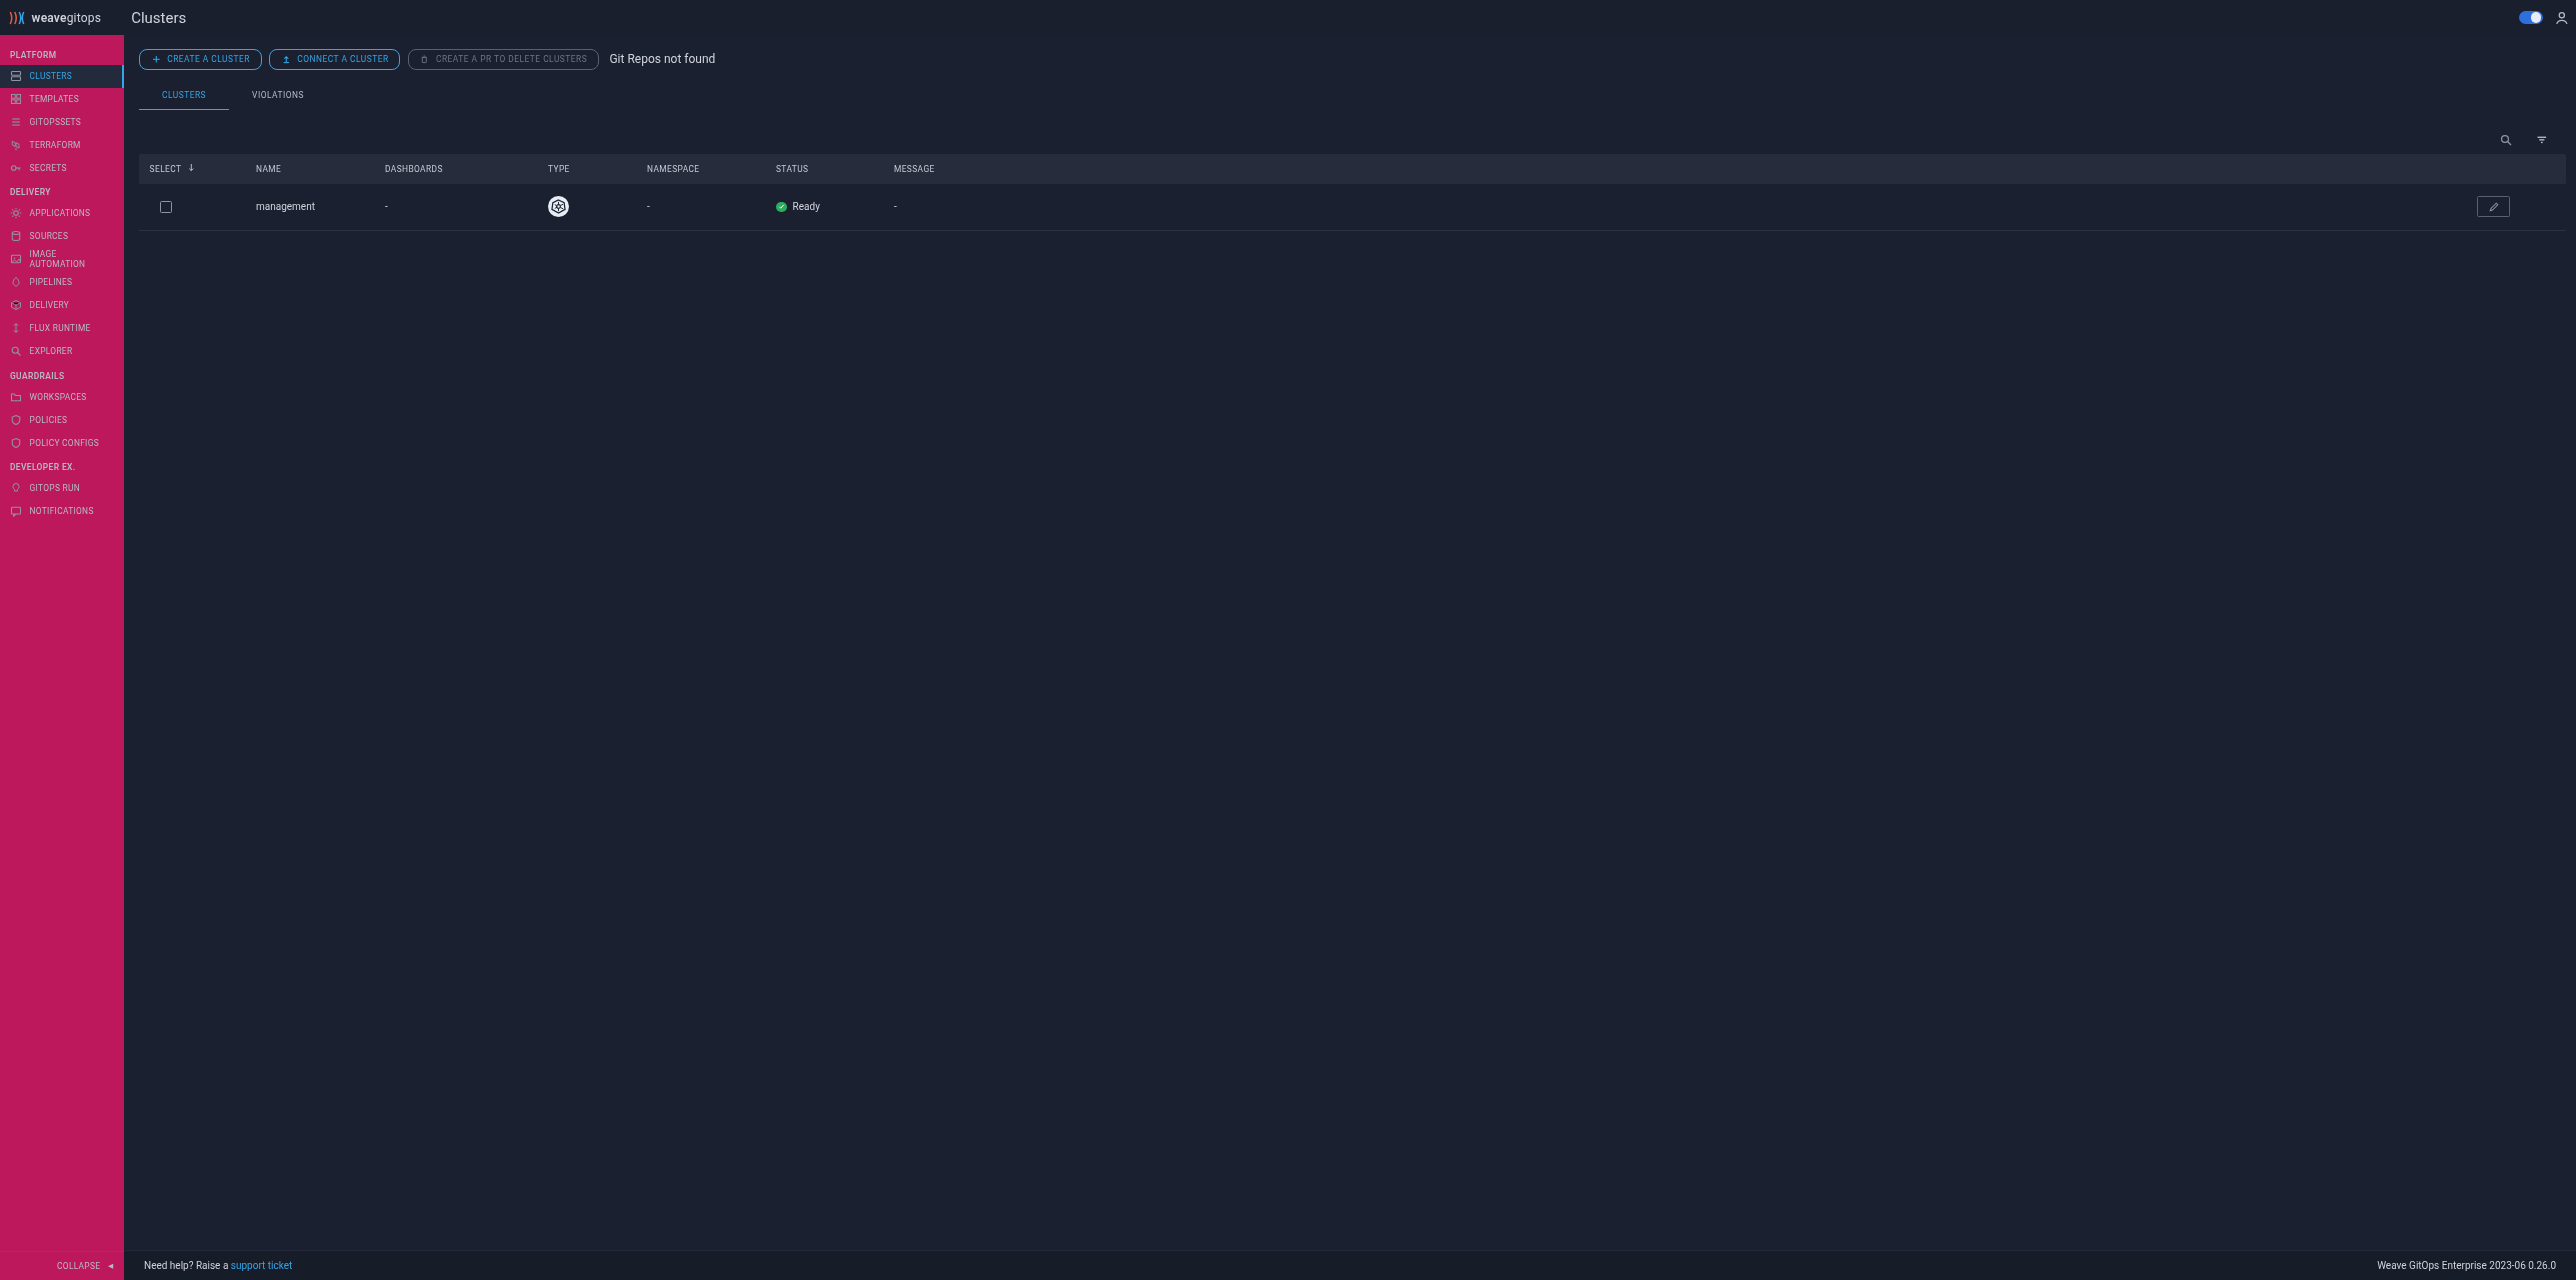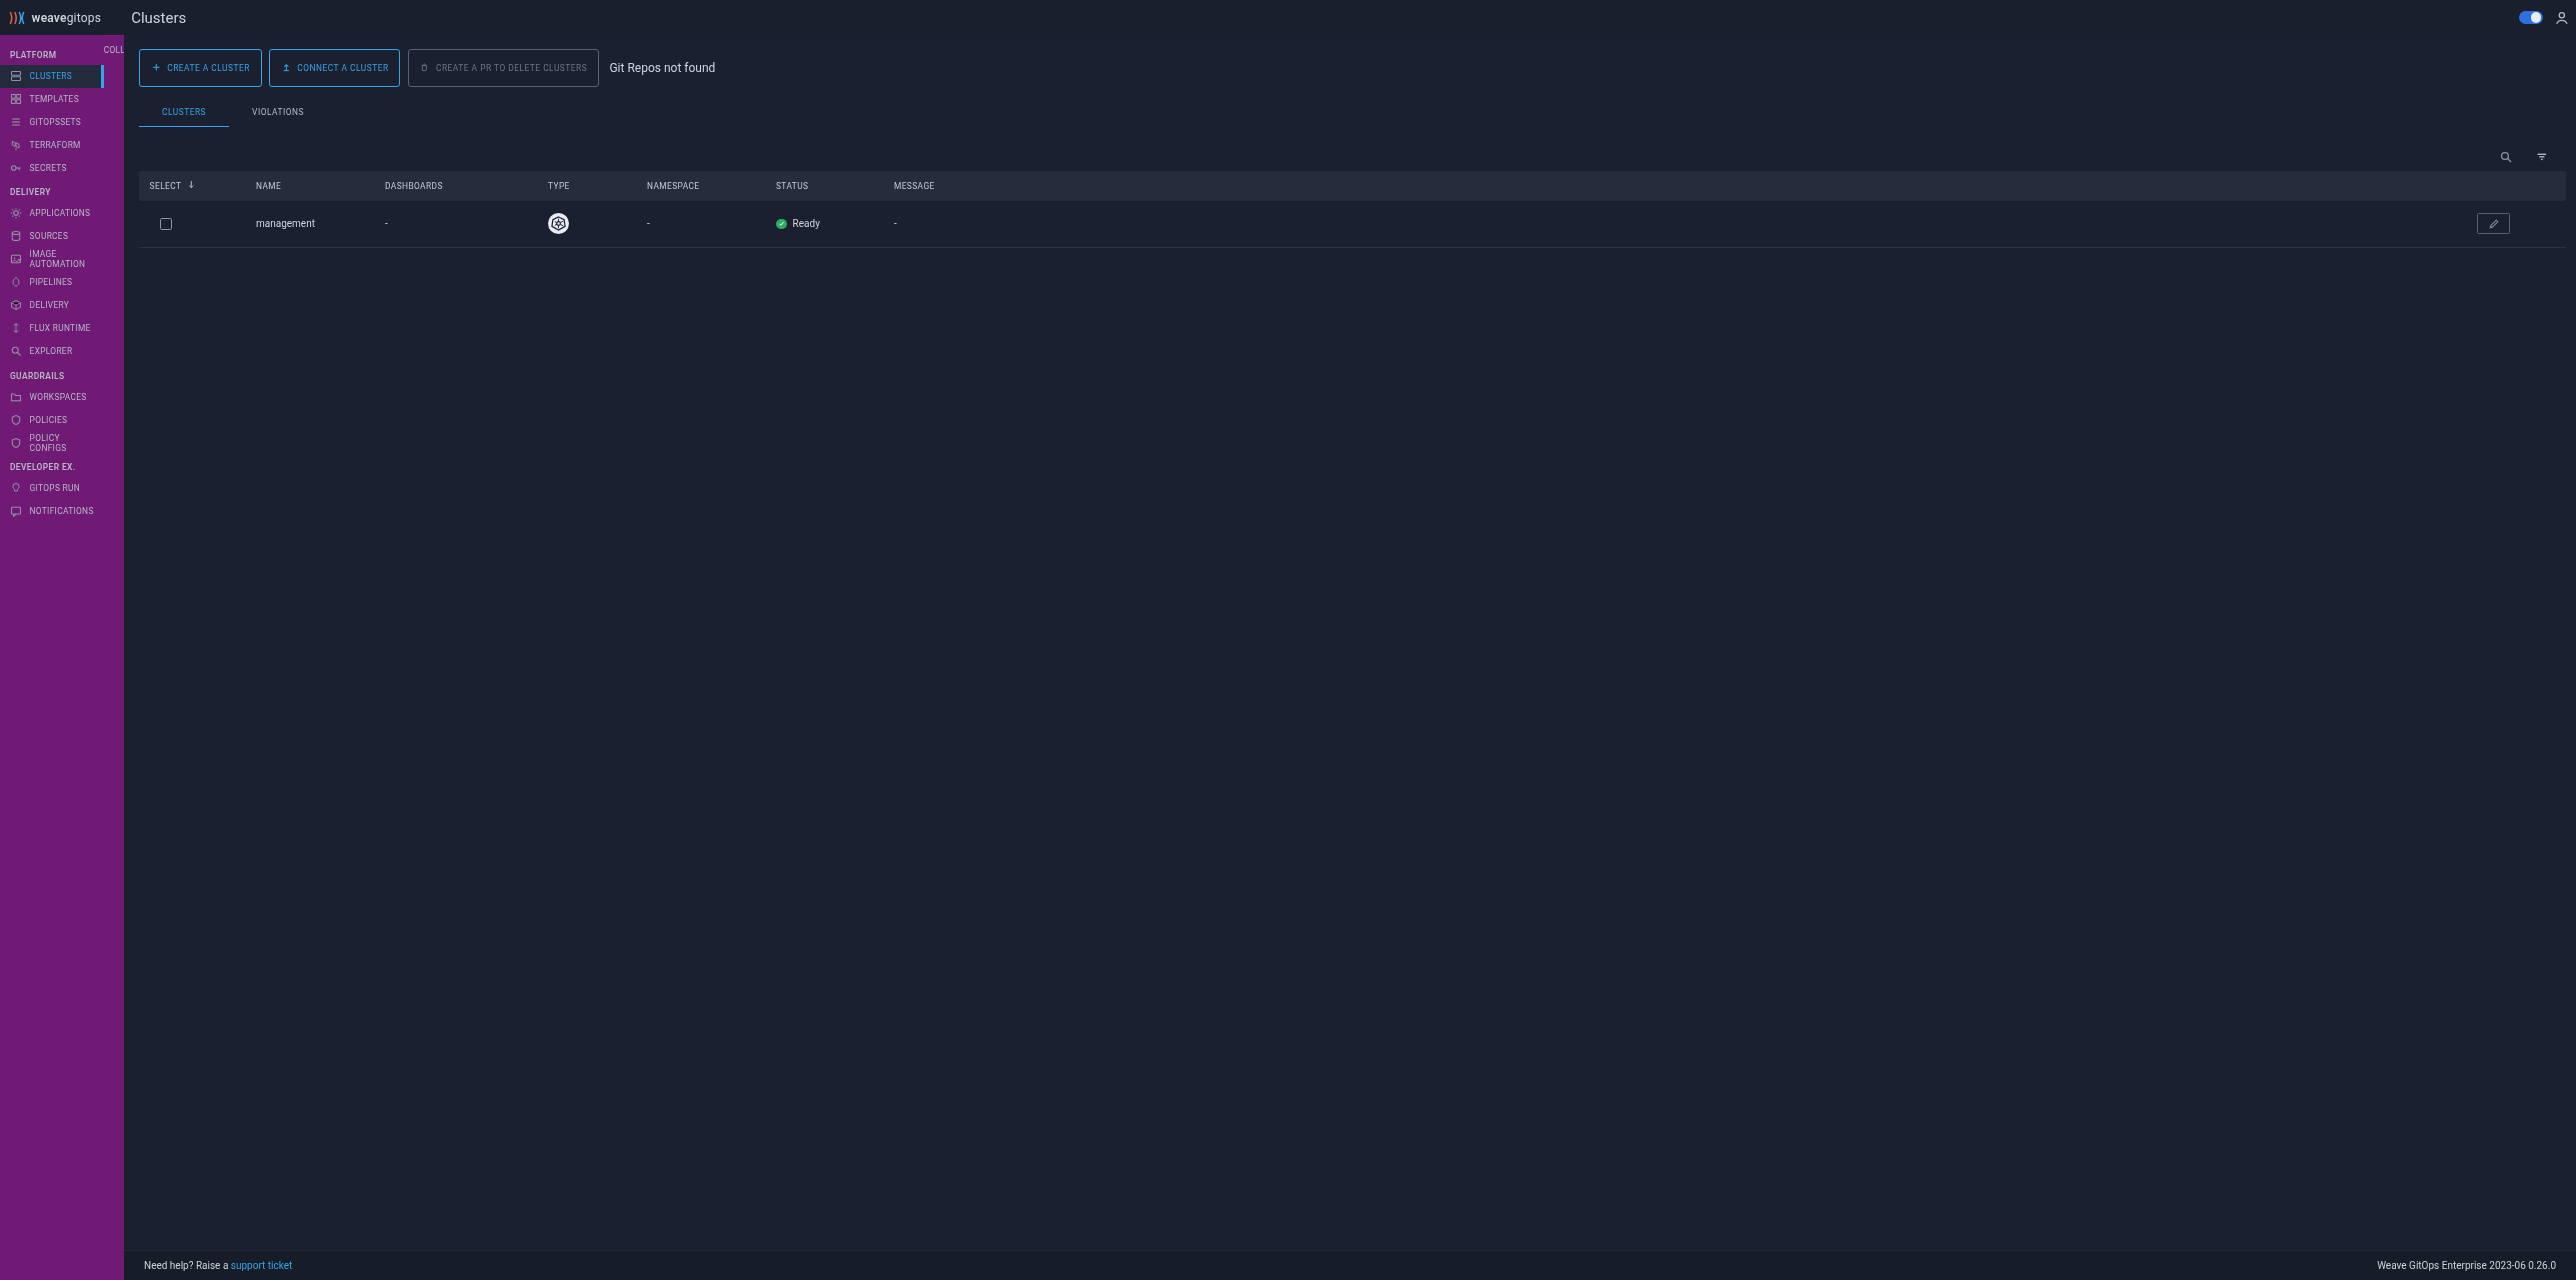--- a/index.html
+++ b/index.html
@@ -15,36 +15,36 @@
   .page-title { font-size: 15px; color: #cfd2da; font-weight: 400; }
   .header-right { display: flex; align-items: center; gap: 12px; }
   .toggle { width: 24px; height: 13.7px; border-radius: 7.6px; background: #2d6fdd; position: relative; }
   .toggle-knob { position: absolute; right: 1.5px; top: 1.5px; width: 10.6px; height: 10.6px; border-radius: 50%; background: #e9ecf3; display:flex; align-items:center; justify-content:center;}
   .user-icon svg, .toggle-knob svg { display:block; }
 
   
   .body { display: flex; flex: 1; min-height: 0; }
 
   
-  .sidebar { width: 124px; background: #701a75; display: flex; justify-content: space-between; }
+  .sidebar { width: 124px; background: #be185d; display: flex; flex-direction: column; justify-content: space-between; }
   .nav { padding-top: 7.6px; }
   .nav-section-title { font-size: 8.4px; color: #b7bac5; letter-spacing: 0.4px; padding: 7.6px 10px 4.6px; font-weight: 600; }
   .nav-item { display: flex; align-items: center; gap: 7.6px; padding: 4.6px 10px; font-size: 8.4px; color: #b7bac5; letter-spacing: 0.3px; cursor: pointer; position: relative; height: 23px; }
   .nav-item .nav-icon { width: 12px; height: 12px; flex: 0 0 12px; display:flex; align-items:center; justify-content:center;}
   .nav-item.active { background: #222a3b; color: #34a5e6; }
   .nav-item.active::after { content: ""; position: absolute; right: 0; top: 0; bottom: 0; width: 2.3px; background: #34a5e6; }
 
   .collapse-bar { height: 29px; display:flex; align-items:center; justify-content:flex-end; gap:7.6px; padding-right:10.6px; font-size:8.4px; color:#b7bac5; letter-spacing:0.3px; cursor:pointer; border-top: 0.8px solid rgba(255,255,255,0.04);}
   .collapse-bar .tri { font-size: 6.8px; }
 
   
   .main { flex:1; display:flex; flex-direction:column; background: linear-gradient(180deg,#1b2030,#1b2030); min-width:0;}
   .content-wrap { flex:1; padding: 13.7px 10px 0 15px; overflow:auto; min-height:0;}
   .toolbar { display:flex; align-items:center; gap:7.6px; margin-bottom: 10.6px;}
-  .btn { height: 38px; display:inline-flex; align-items:center; gap:6px; padding: 0 10.6px; border-radius: 3px; font-size: 8.4px; letter-spacing:0.5px; cursor:pointer; border:0.8px solid transparent;text-align:center; }
+  .btn { height: 21px; display:inline-flex; align-items:center; gap:6px; padding: 0 10.6px; border-radius: 8px; font-size: 8.4px; letter-spacing:0.5px; cursor:pointer; border:0.8px solid transparent;text-align:center; }
   .btn.outline { border-color:#34a5e6; color:#34a5e6; }
   .btn.disabled { border-color:#5a6072; color:#6d7385; cursor:default;}
   .btn .btn-icon { display:flex; }
   .status-msg { font-size: 12px; color:#d0d3db; margin-left: 3px;}
 
   .tabs { display:flex; gap: 0; border-bottom: 0; margin-bottom: 21px;}
   .tab { height: 30px; padding: 0 23px; font-size:8.4px; letter-spacing:0.5px; display:flex; align-items:center; color:#b7bac5; cursor:pointer; position:relative;}
   .tab.active { color:#34a5e6; }
   .tab.active::after { content:""; position:absolute; left:0; right:0; bottom:0; height:1.5px; background:#34a5e6;}
 

